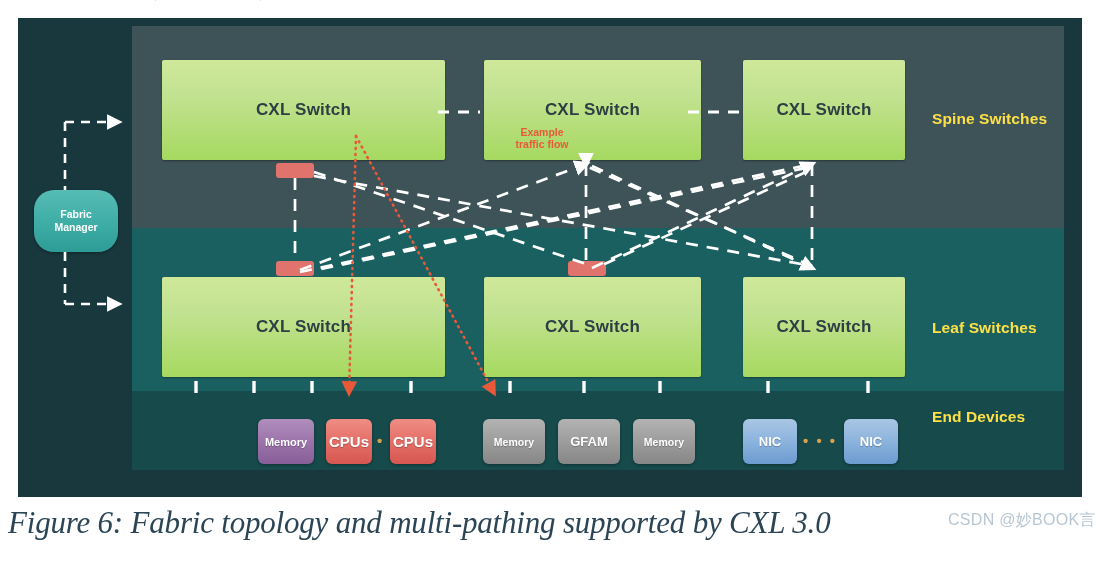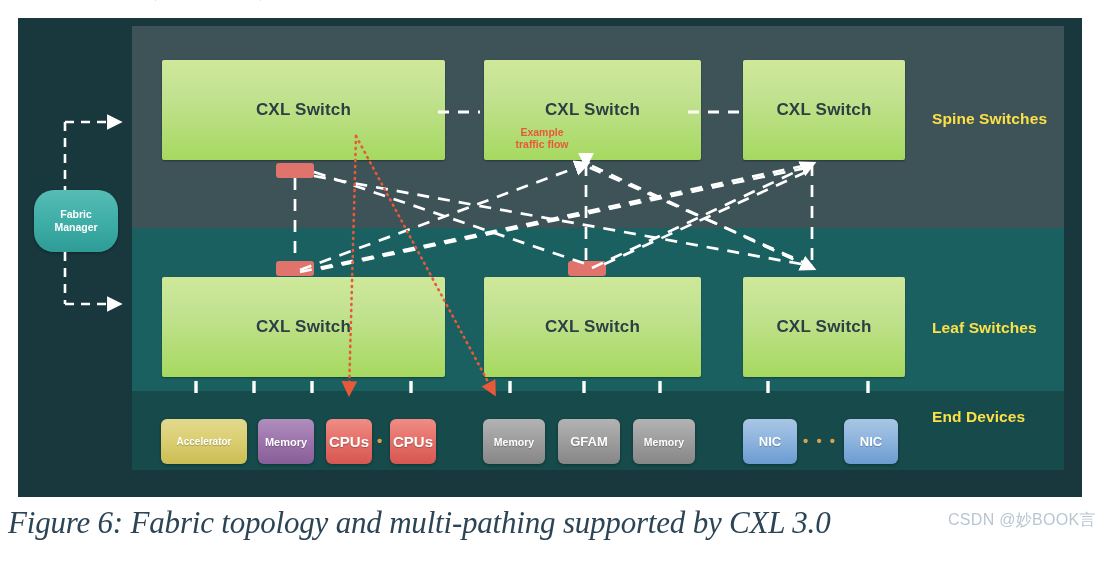--- a/index.html
+++ b/index.html
@@ -250,23 +250,20 @@
         <span class="switch-label">CXL Switch</span>
       </div>
       <div class="switch leaf leaf-3">
         <span class="switch-label">CXL Switch</span>
       </div>
 
       <div class="band-label lbl-spine">Spine Switches</div>
       <div class="band-label lbl-leaf">Leaf Switches</div>
       <div class="band-label lbl-end">End Devices</div>
 
-      <div class="dev dev-accel" style="left:29px;  width:86px;">
-        <span>Accelerator</span>
-      </div>
       <div class="dev dev-mem-p" style="left:126px; width:56px;">
         <span>Memory</span>
       </div>
       <div class="dev dev-cpu" style="left:194px; width:46px;">
         <span>CPUs</span>
       </div>
       <div class="ellipsis" style="left:245px;">• • •</div>
       <div class="dev dev-cpu" style="left:258px; width:46px;">
         <span>CPUs</span>
       </div>

